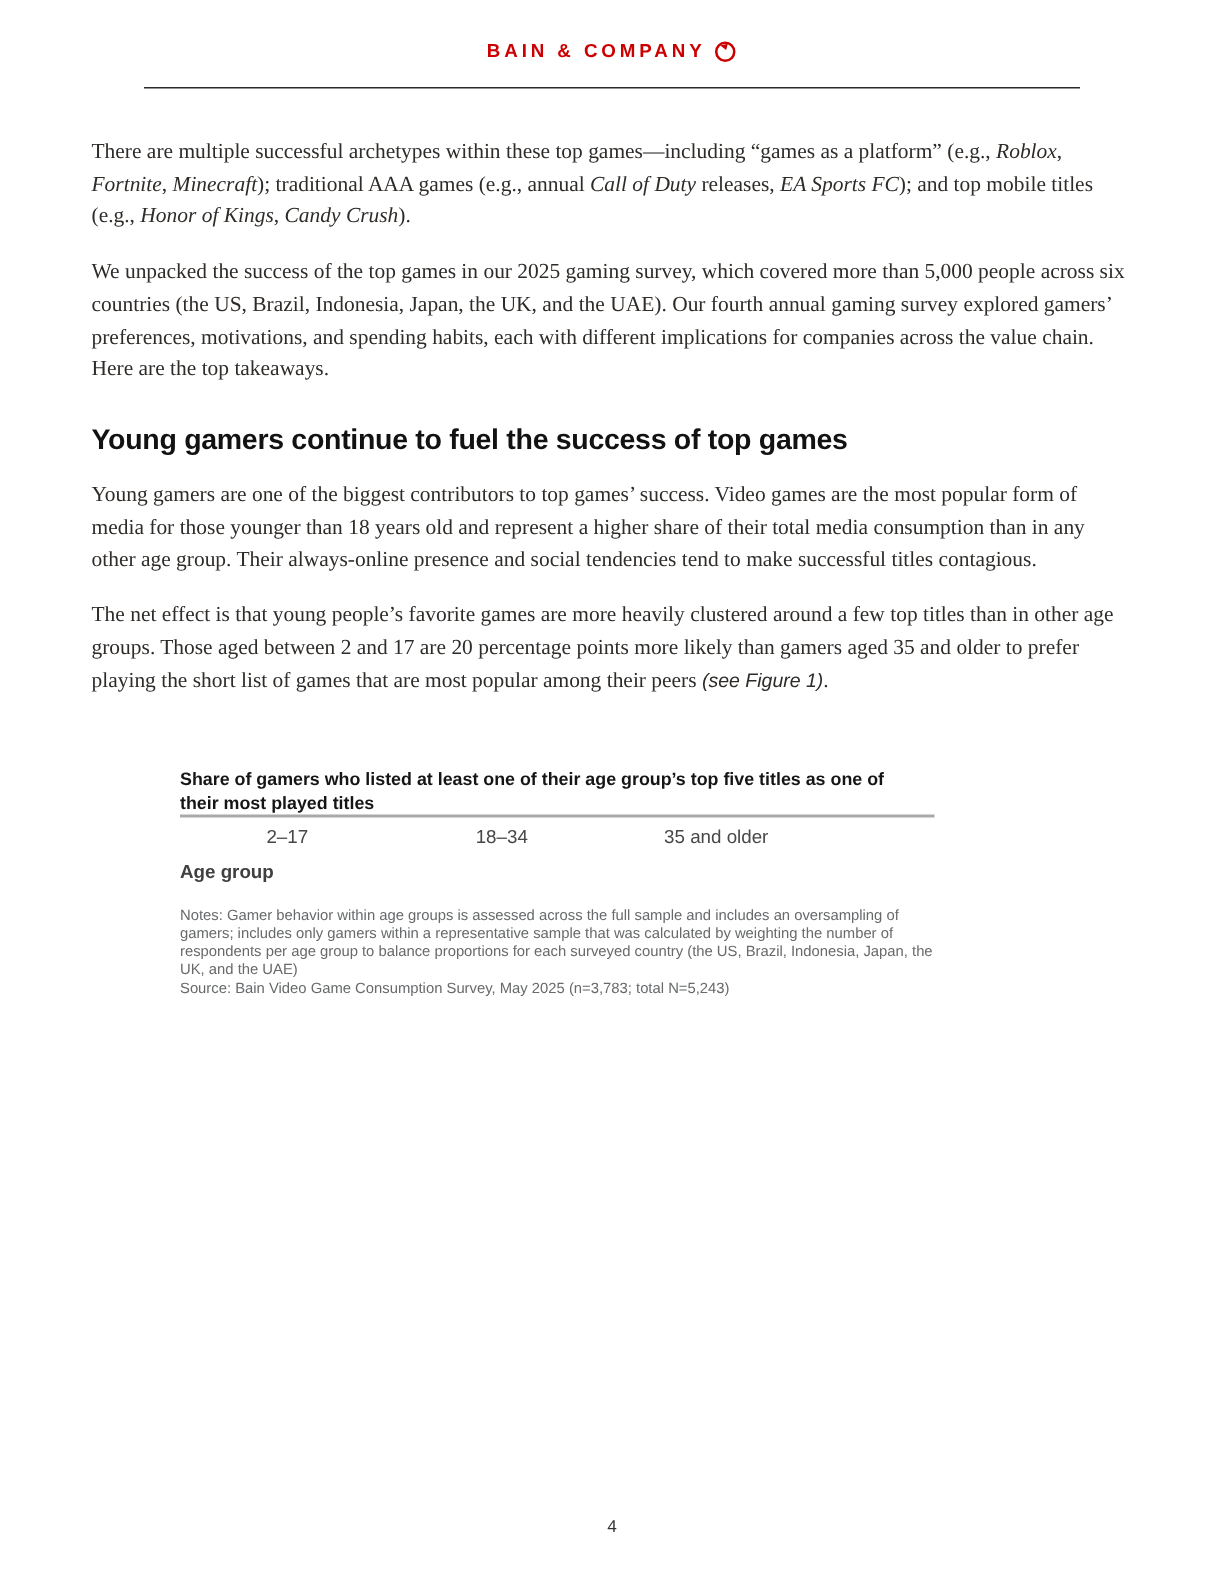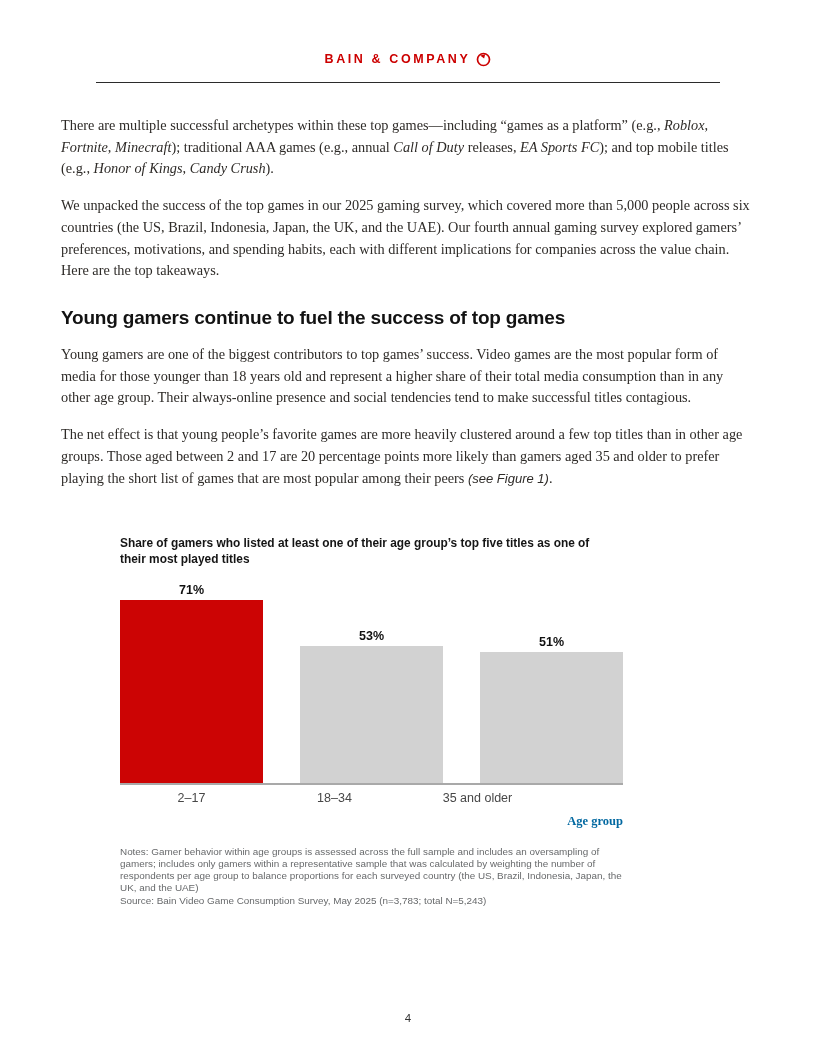--- a/index.html
+++ b/index.html
@@ -5,21 +5,21 @@
   * { box-sizing: border-box; }
   html, body { margin: 0; padding: 0; }
   body {
     width: 816px; height: 1056px;
     background: #ffffff;
     font-family: "Liberation Serif", serif;
     color: #2e2b28;
     position: relative;
     overflow: hidden;
   }
-  .header { text-align: center; padding-top: 49px; }
+  .header { text-align: center; padding-top: 25px; }
   .brand-row { display: inline-flex; align-items: center; gap: 6px; }
   .brand {
     font-family: "Liberation Sans", sans-serif;
     font-weight: 700; font-size: 12.5px;
     letter-spacing: 2.6px; color: #cc0000;
   }
   .logo-icon { display: inline-block; width: 15px; height: 15px; }
   .rule { border: none; border-top: 1.3px solid #2b2b2b; margin: 15px 96px 0 96px; }
   .subtitle {
     font-family: "Liberation Sans", sans-serif;
@@ -46,21 +46,21 @@
   .plot {
     display: flex; justify-content: space-between; align-items: flex-end;
     height: 203px; margin-top: 13px;
   }
   .col { width: 143px; display: flex; flex-direction: column; align-items: center; justify-content: flex-end; }
   .val { font-weight: 700; font-size: 12.5px; color: #101010; margin-bottom: 3px; }
   .bar { width: 100%; }
   .axis { border-top: 2px solid #a9a9a9; }
   .cats { display: flex; margin-top: 6px; }
   .cat { width: 143px; text-align: center; font-size: 12.5px; color: #474747; }
-  .xlabel { text-align: right; font-weight: 700; font-size: 12.5px; color: #0369a1; margin-top: 9px; font-family: Liberation Serif, serif; }
+  .xlabel { text-align: left; font-weight: 700; font-size: 12.5px; color: #404040; margin-top: 9px; }
   .notes { margin-top: 17px; font-size: 9.9px; line-height: 1.23; color: #67696b; max-width: 502px; }
   .page-num {
     position: absolute; top: 1012px; left: 0; right: 0;
     text-align: center; font-family: "Liberation Sans", sans-serif;
     font-size: 11.5px; color: #333333;
   }
 </style>
 </head>
 <body>
 
@@ -79,34 +79,20 @@
 
 <div class="content">
   <p class="body first"><span>There are multiple successful archetypes within these top games—including “games as a platform” (e.g., </span><span class="it">Roblox</span><span>, </span><span class="it">Fortnite</span><span>, </span><span class="it">Minecraft</span><span>); traditional AAA games (e.g., annual </span><span class="it">Call of Duty</span><span> releases, </span><span class="it">EA Sports FC</span><span>); and top mobile titles (e.g., </span><span class="it">Honor of Kings</span><span>, </span><span class="it">Candy Crush</span><span>).</span></p>
   <p class="body"><span>We unpacked the success of the top games in our 2025 gaming survey, which covered more than 5,000 people across six countries (the US, Brazil, Indonesia, Japan, the UK, and the UAE). Our fourth annual gaming survey explored gamers’ preferences, motivations, and spending habits, each with different implications for companies across the value chain. Here are the top takeaways.</span></p>
   <h1 class="section">Young gamers continue to fuel the success of top games</h1>
   <p class="body"><span>Young gamers are one of the biggest contributors to top games’ success. Video games are the most popular form of media for those younger than 18 years old and represent a higher share of their total media consumption than in any other age group. Their always-online presence and social tendencies tend to make successful titles contagious.</span></p>
   <p class="body"><span>The net effect is that young people’s favorite games are more heavily clustered around a few top titles than in other age groups. Those aged between 2 and 17 are 20 percentage points more likely than gamers aged 35 and older to prefer playing the short list of games that are most popular among their peers </span><span class="sans it">(see Figure 1)</span><span>.</span></p>
 
   <div class="figure">
     <div class="chart-title">Share of gamers who listed at least one of their age group’s top five titles as one of their most played titles</div>
-    <div class="plot">
-        <div class="col">
-          <div class="val">71%</div>
-          <div class="bar" style="height: 183px; background: rgb(204, 4, 4);"></div>
-        </div>
-        <div class="col">
-          <div class="val">53%</div>
-          <div class="bar" style="height: 137px; background: rgb(210, 210, 210);"></div>
-        </div>
-        <div class="col">
-          <div class="val">51%</div>
-          <div class="bar" style="height: 131px; background: rgb(210, 210, 210);"></div>
-        </div>
-      </div>
     <div class="axis"></div>
     <div class="cats">
         <div class="cat">2–17</div>
         <div class="cat">18–34</div>
         <div class="cat">35 and older</div>
       </div>
     <div class="xlabel">Age group</div>
     <div class="notes">
       <div>Notes: Gamer behavior within age groups is assessed across the full sample and includes an oversampling of gamers; includes only gamers within a representative sample that was calculated by weighting the number of respondents per age group to balance proportions for each surveyed country (the US, Brazil, Indonesia, Japan, the UK, and the UAE)</div>
       <div>Source: Bain Video Game Consumption Survey, May 2025 (n=3,783; total N=5,243)</div>

